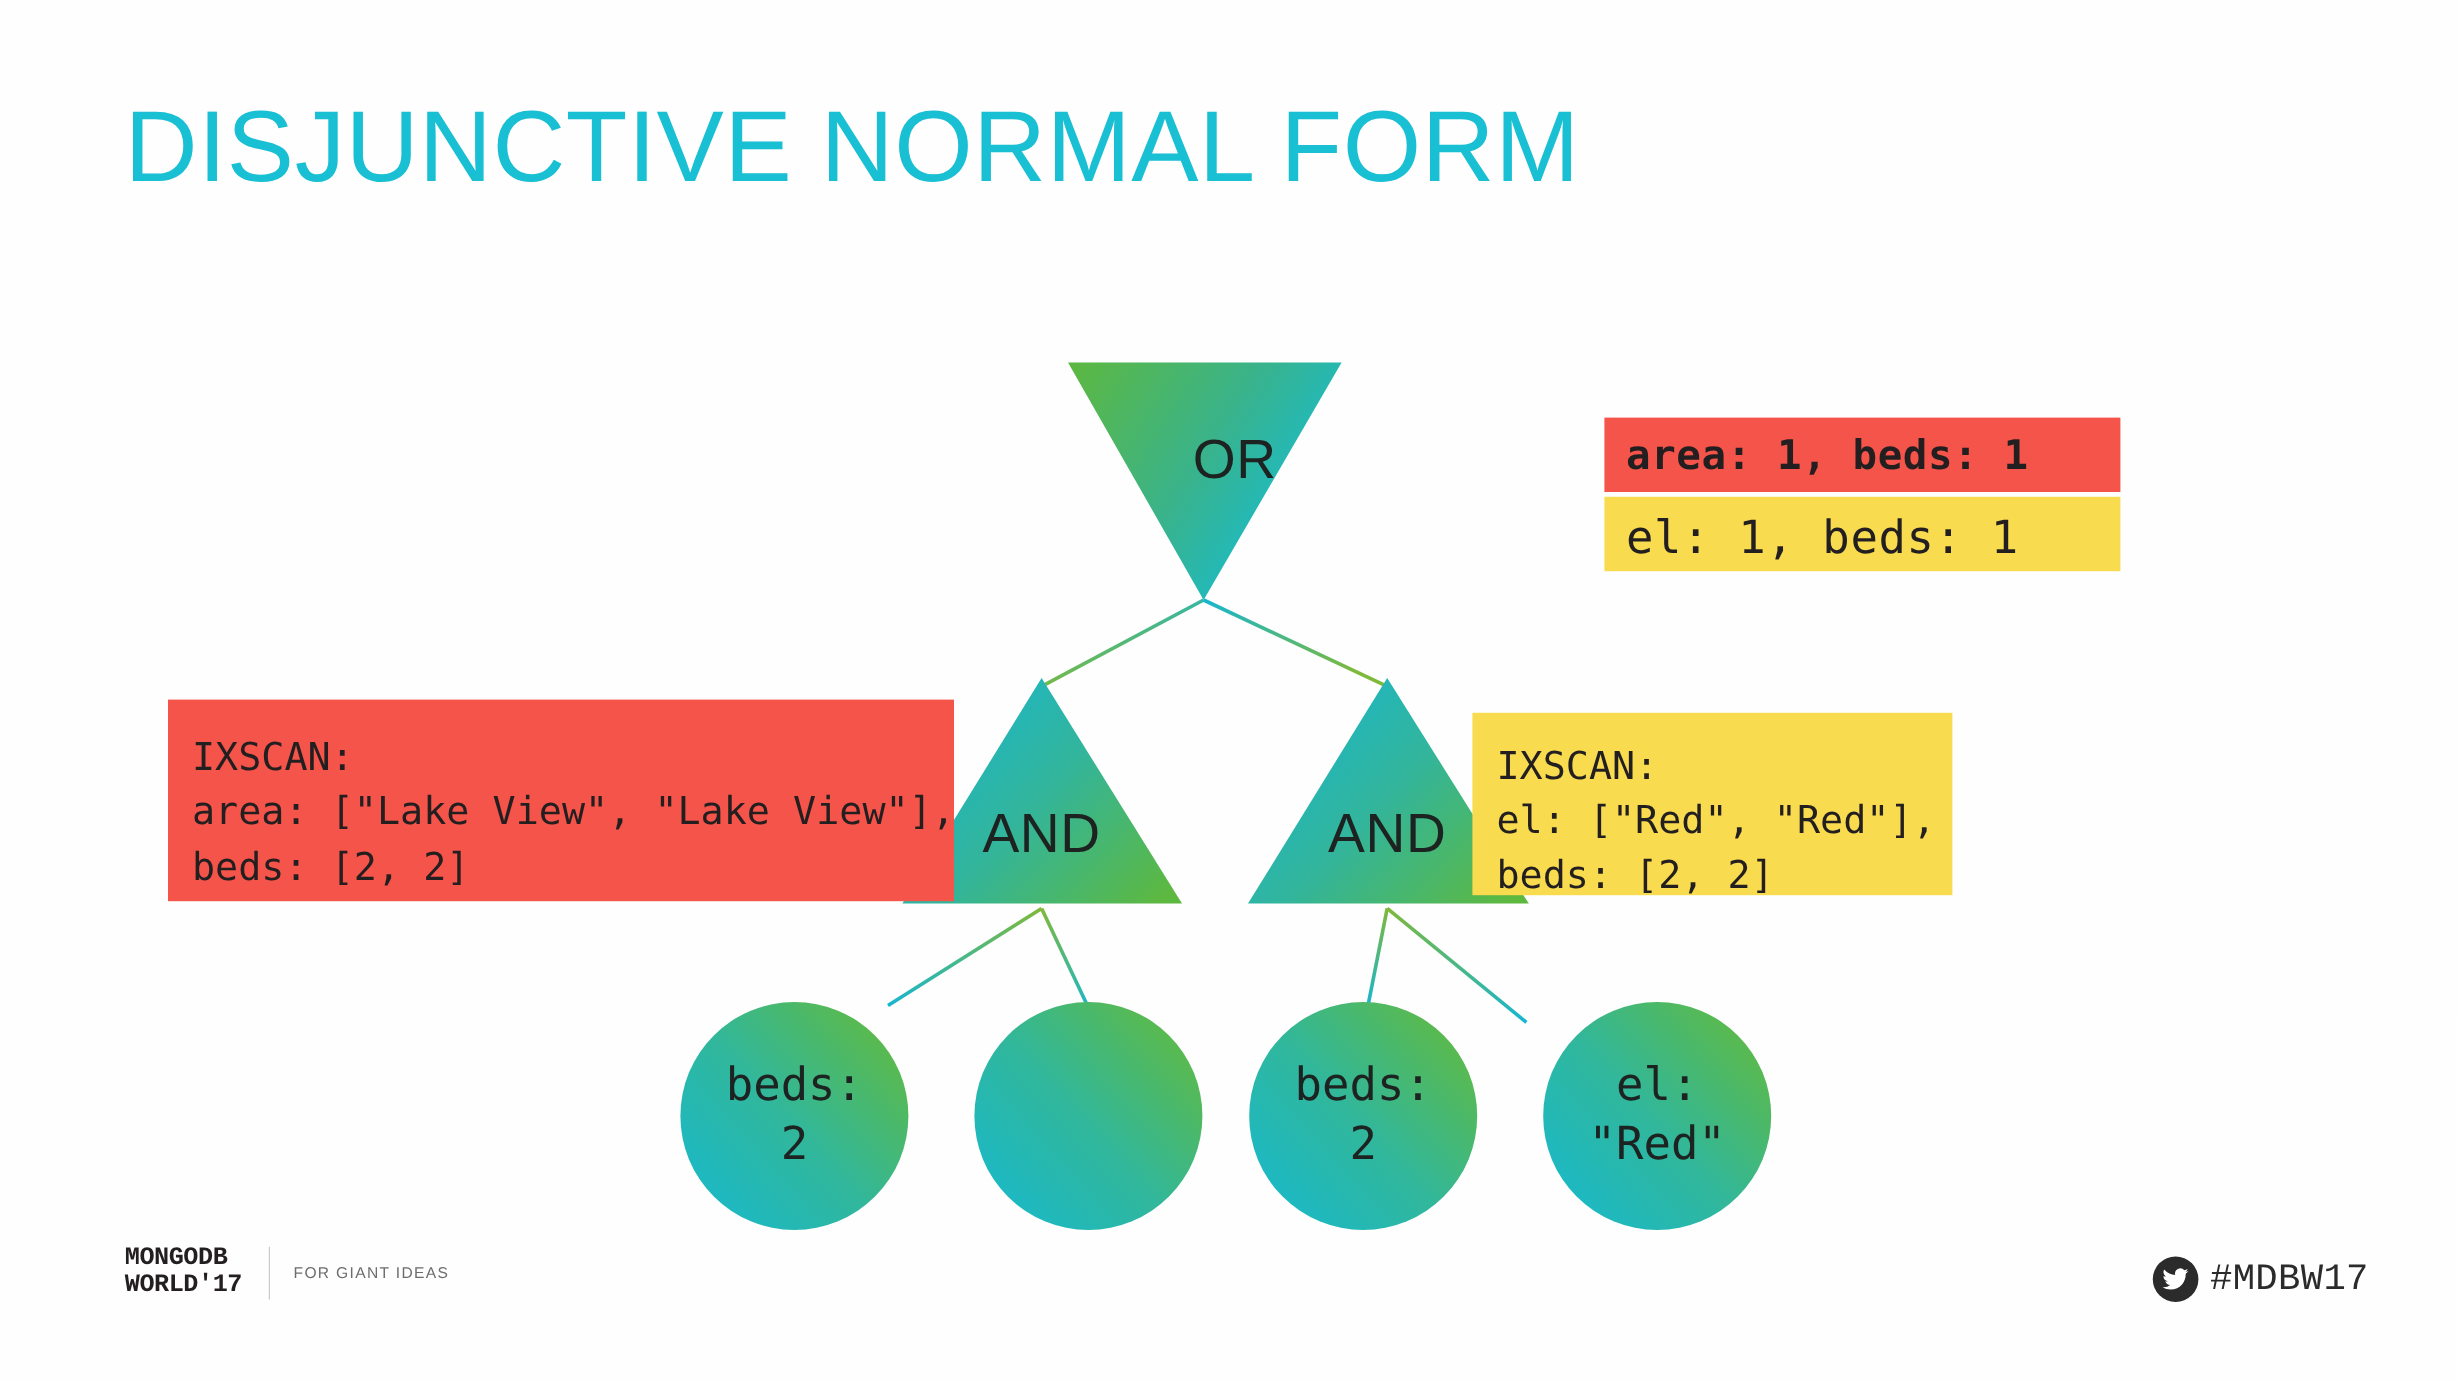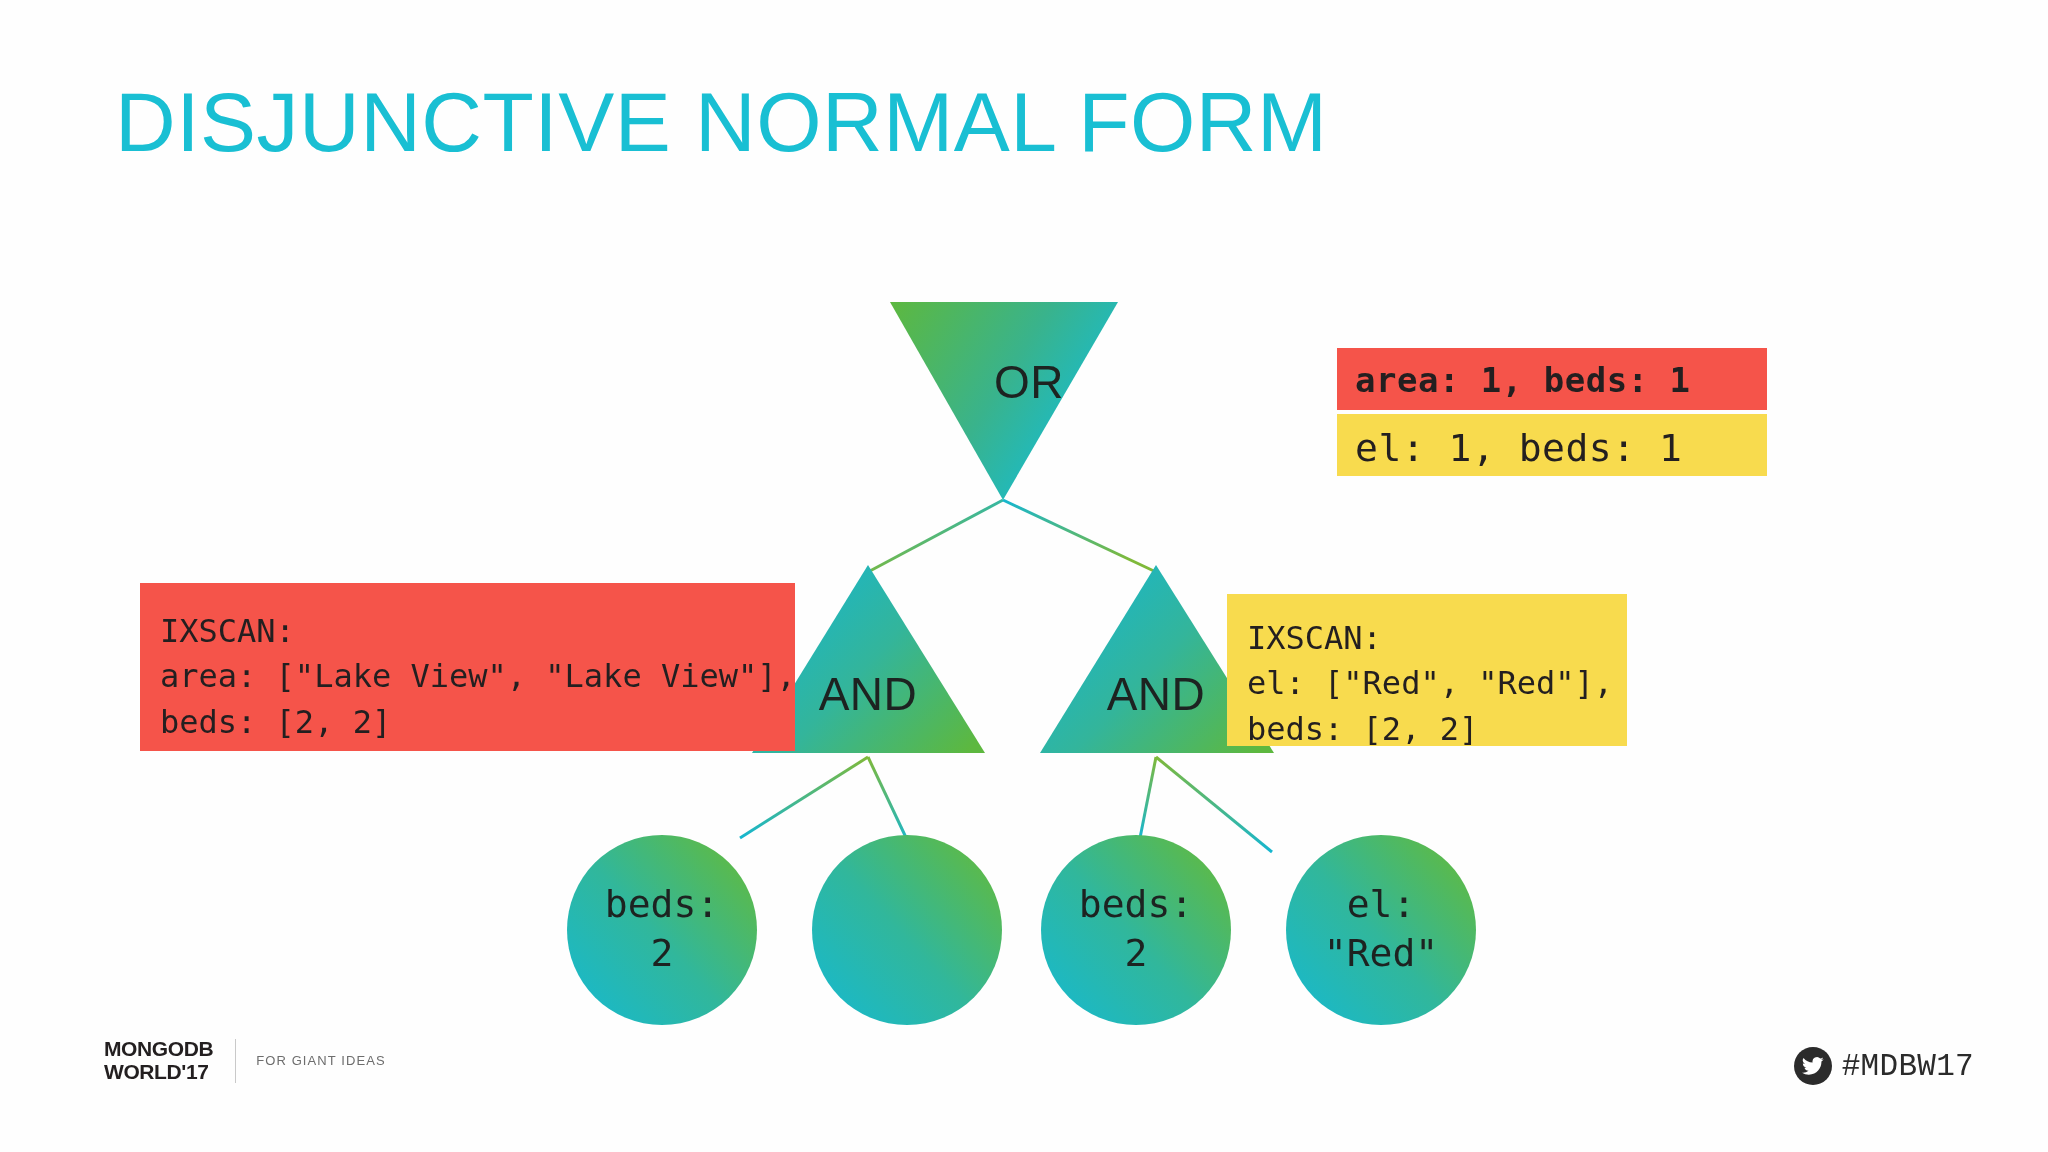--- a/index.html
+++ b/index.html
@@ -19,21 +19,20 @@
   
   #title{
     position:absolute;
     left:104px; top:78px;
     font-size:84px;
     line-height:1.05;
     letter-spacing:0.5px;
     color:#19BFD3;
     font-weight:400;
     white-space:nowrap;
-    margin-left:11px;
   }
 
   
   #tree{
     position:absolute;left:0;top:0;width:2048px;height:1152px;
     pointer-events:none;
   }
 
   
   .node-label{
@@ -89,21 +88,21 @@
     line-height:1.42;
     padding:22px 0 0 20px;
   }
 
   
   #footer-logo{
     position:absolute; left:104px; top:1038px;
     display:flex; align-items:center;
   }
   #logo-text{
-    font-family:Liberation Sans, sans-serif;
+    font-family:Liberation Mono, monospace;
     font-weight:bold;
     font-size:21px;
     line-height:1.08;
     letter-spacing:-0.4px;
     color:#231f20;
     white-space:pre;
   }
   #logo-divider{
     width:1px; height:44px; background:#c9c9c9;
     margin:0 20px 0 22px;

